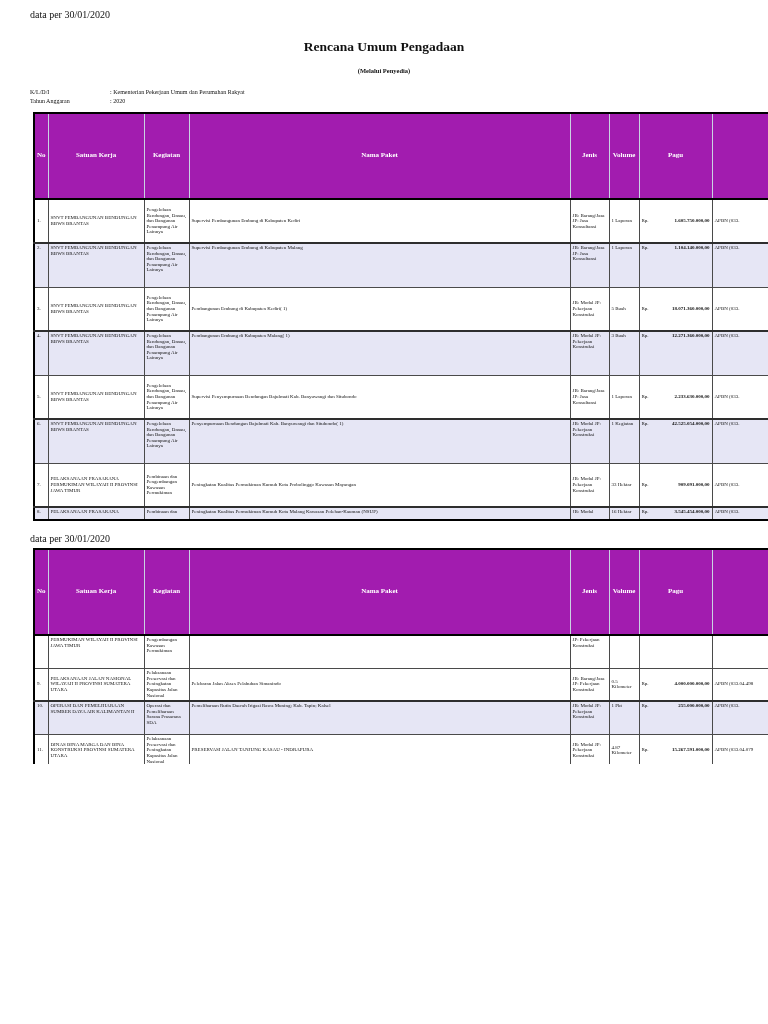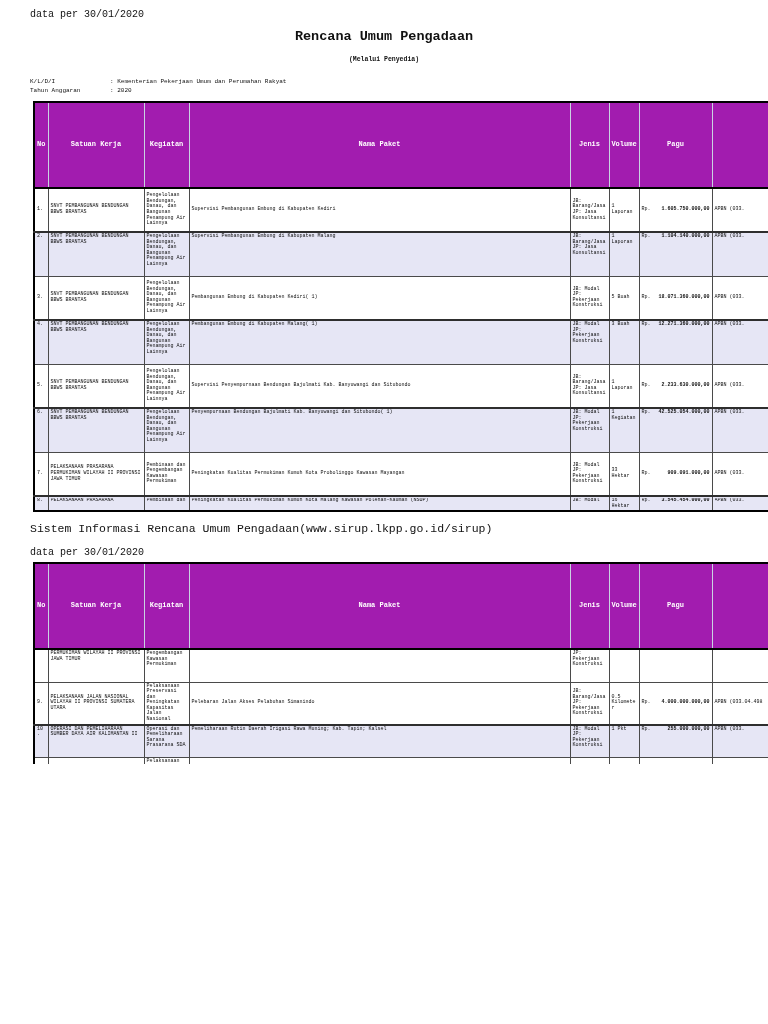--- a/index.html
+++ b/index.html
@@ -1,23 +1,23 @@
 <!DOCTYPE html>
 <html><head>
 <meta charset="utf-8">
 <style>
   html,body{margin:0;padding:0;}
   body{
     width:768px;height:1024px;overflow:hidden;background:#fff;
     font-family:"Liberation Serif","DejaVu Serif",serif;color:#111;
     position:relative;
   }
-  .page{width:768px;height:764px;overflow:hidden;font-family:Liberation Mono, monospace;}
+  .page{width:768px;height:764px;overflow:hidden;}
   .dataper{margin:9px 0 0 30px;font-size:10px;}
-  .title{text-align:center;font-size:13.5px;font-weight:bold;margin-top:9px;}
+  .title{text-align:center;font-size:13.5px;font-weight:bold;margin-top:19px;}
   .subtitle{text-align:center;font-size:6.5px;font-weight:bold;margin-top:12px;}
   .meta{margin:14px 0 0 30px;font-size:6px;line-height:9px;}
   .meta-row{display:flex;}
   .meta-label{width:80px;}
   .rup-table{
     border-collapse:collapse;table-layout:fixed;width:791px;margin-left:33px;
     font-size:5px;line-height:5.6px;
   }
   .rup-table{border:2px solid #000;}
   thead th{
@@ -318,21 +318,20 @@
               <span class="amt">3.545.454.000,00</span>
             </div>
           </td>
           <td class="c-sumber">
             <div class="cellwrap">APBN (033.</div>
           </td>
         </tr>
       </tbody>
   </table>
 
-  <div class="section2-title">Sistem Informasi Rencana Umum Pengadaan(www.sirup.lkpp.go.id/sirup)</div>
   <div class="dataper2">data per 30/01/2020</div>
 
   <table class="rup-table" id="table2" style="margin-top:4px;">
     <colgroup>
       <col style="width:14px">
         <col style="width:96px">
         <col style="width:45px">
         <col style="width:381px">
       <col style="width:39px">
         <col style="width:30px">

